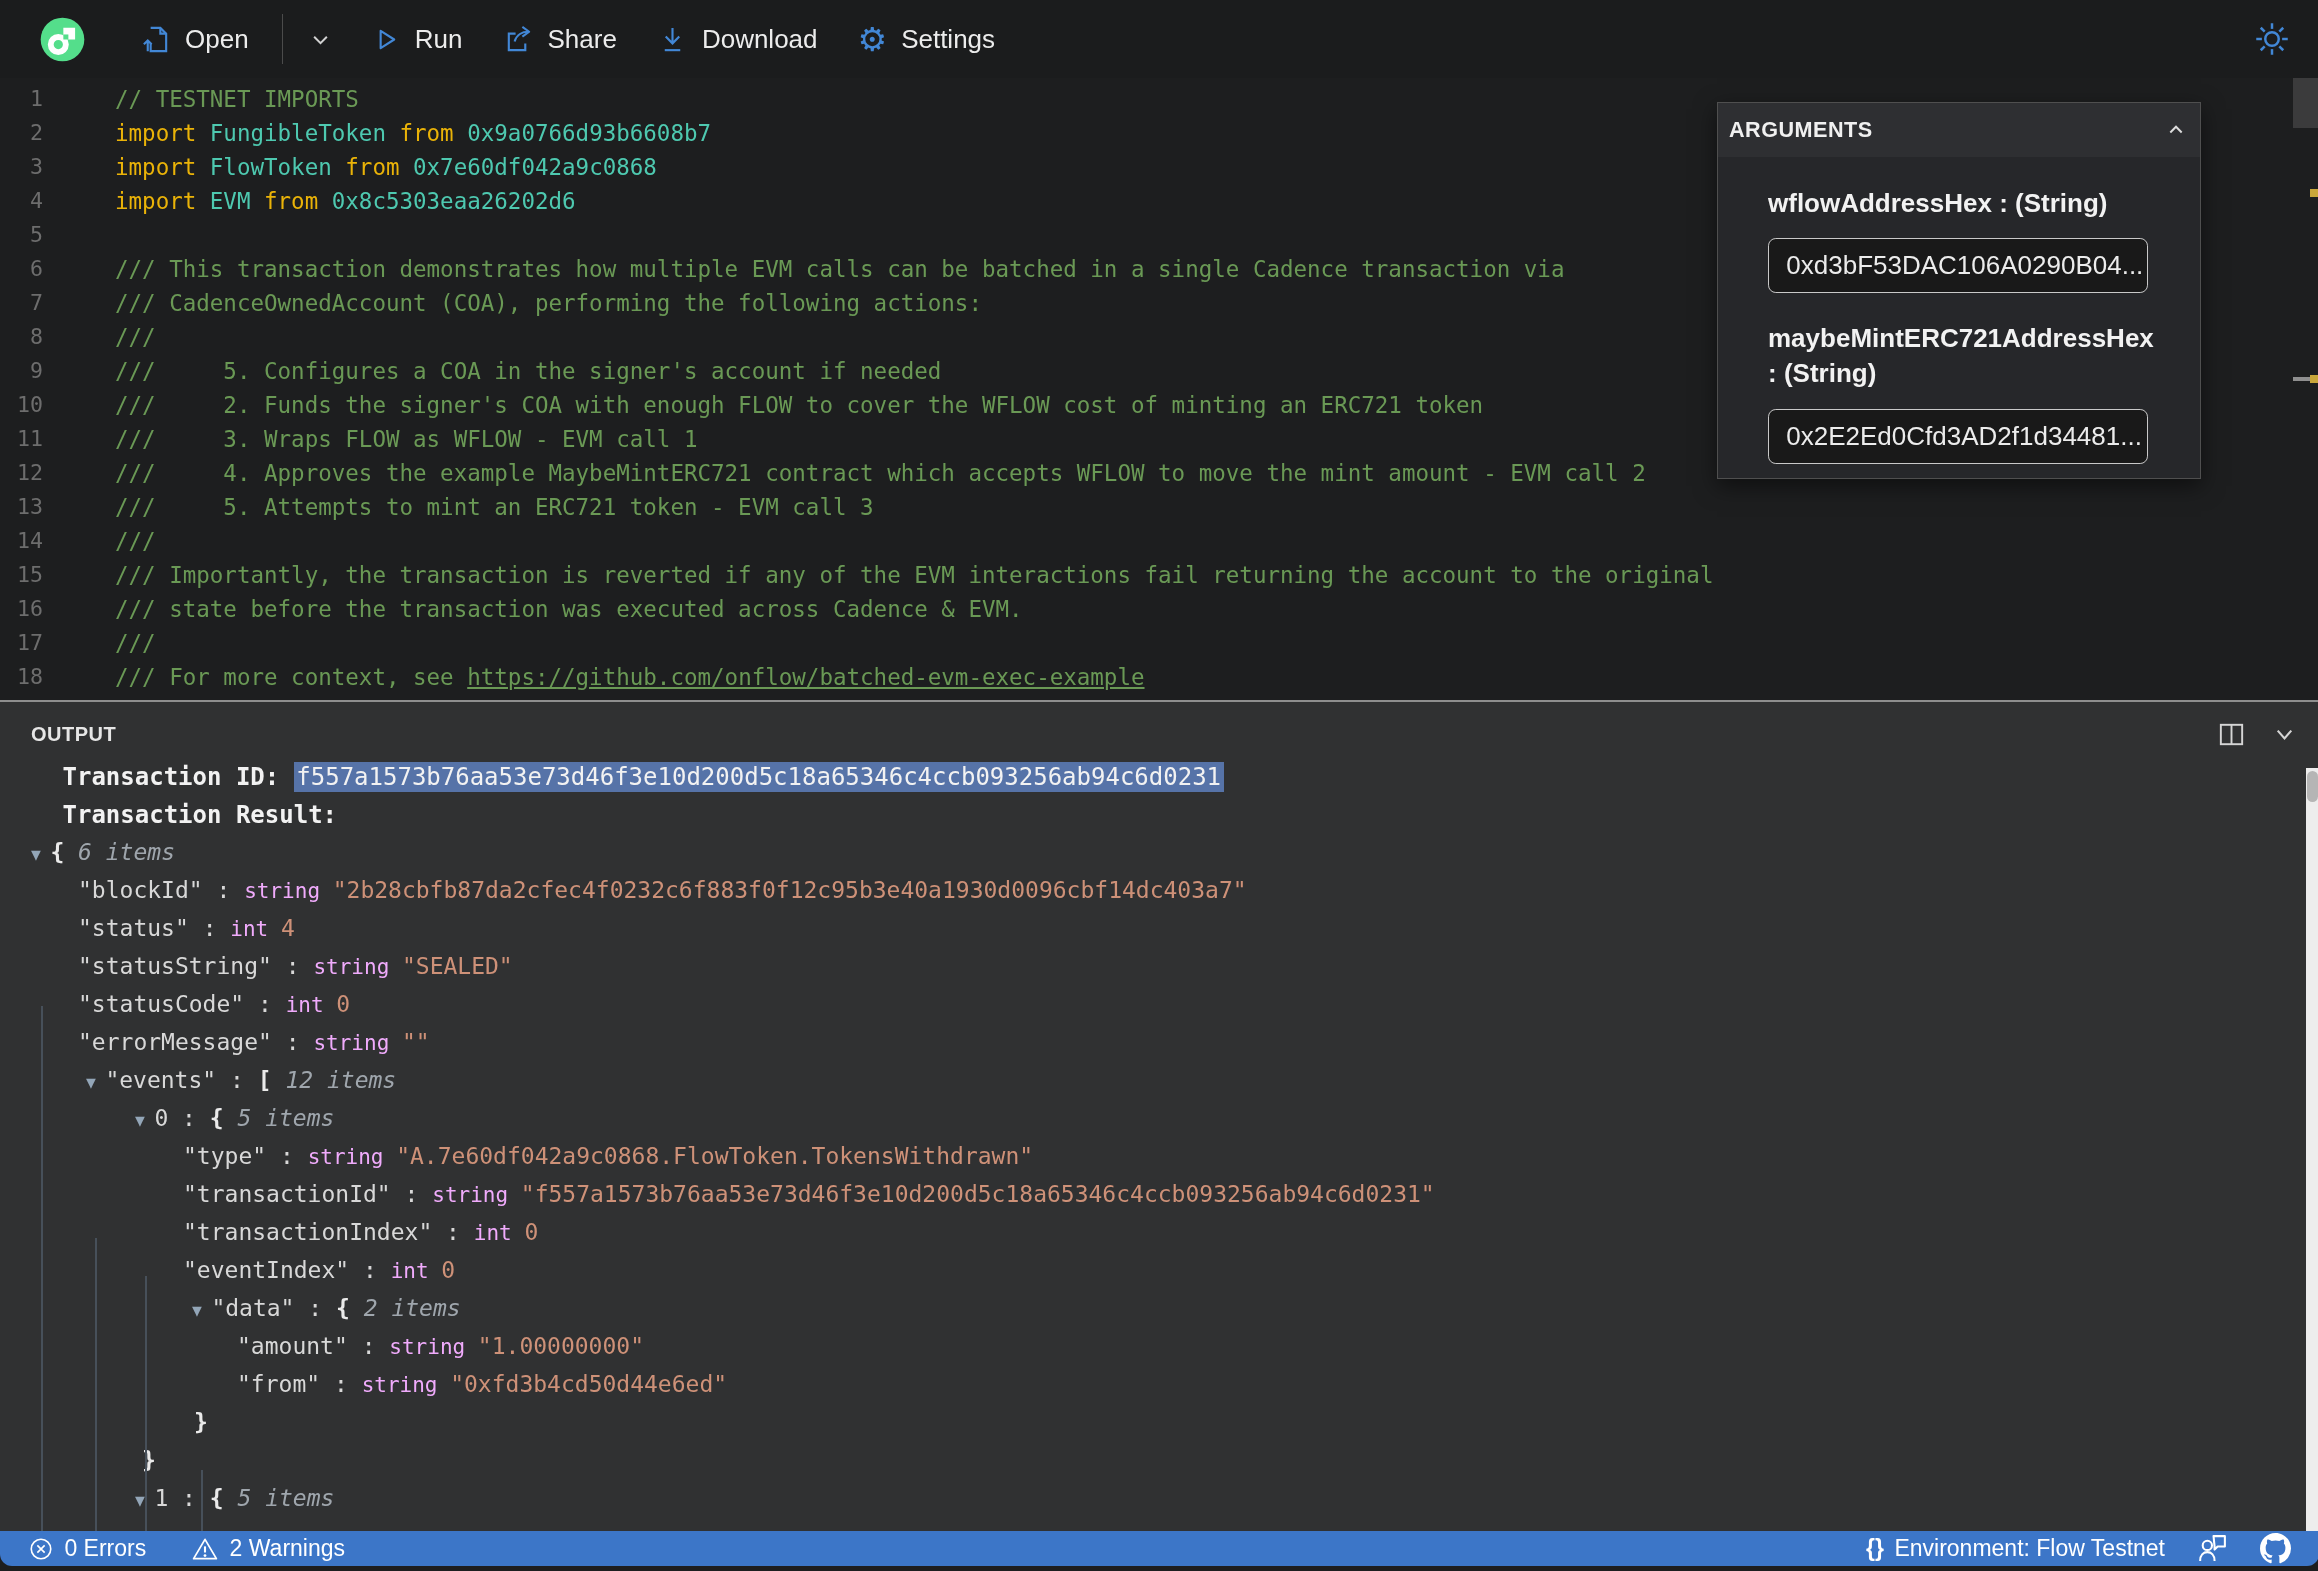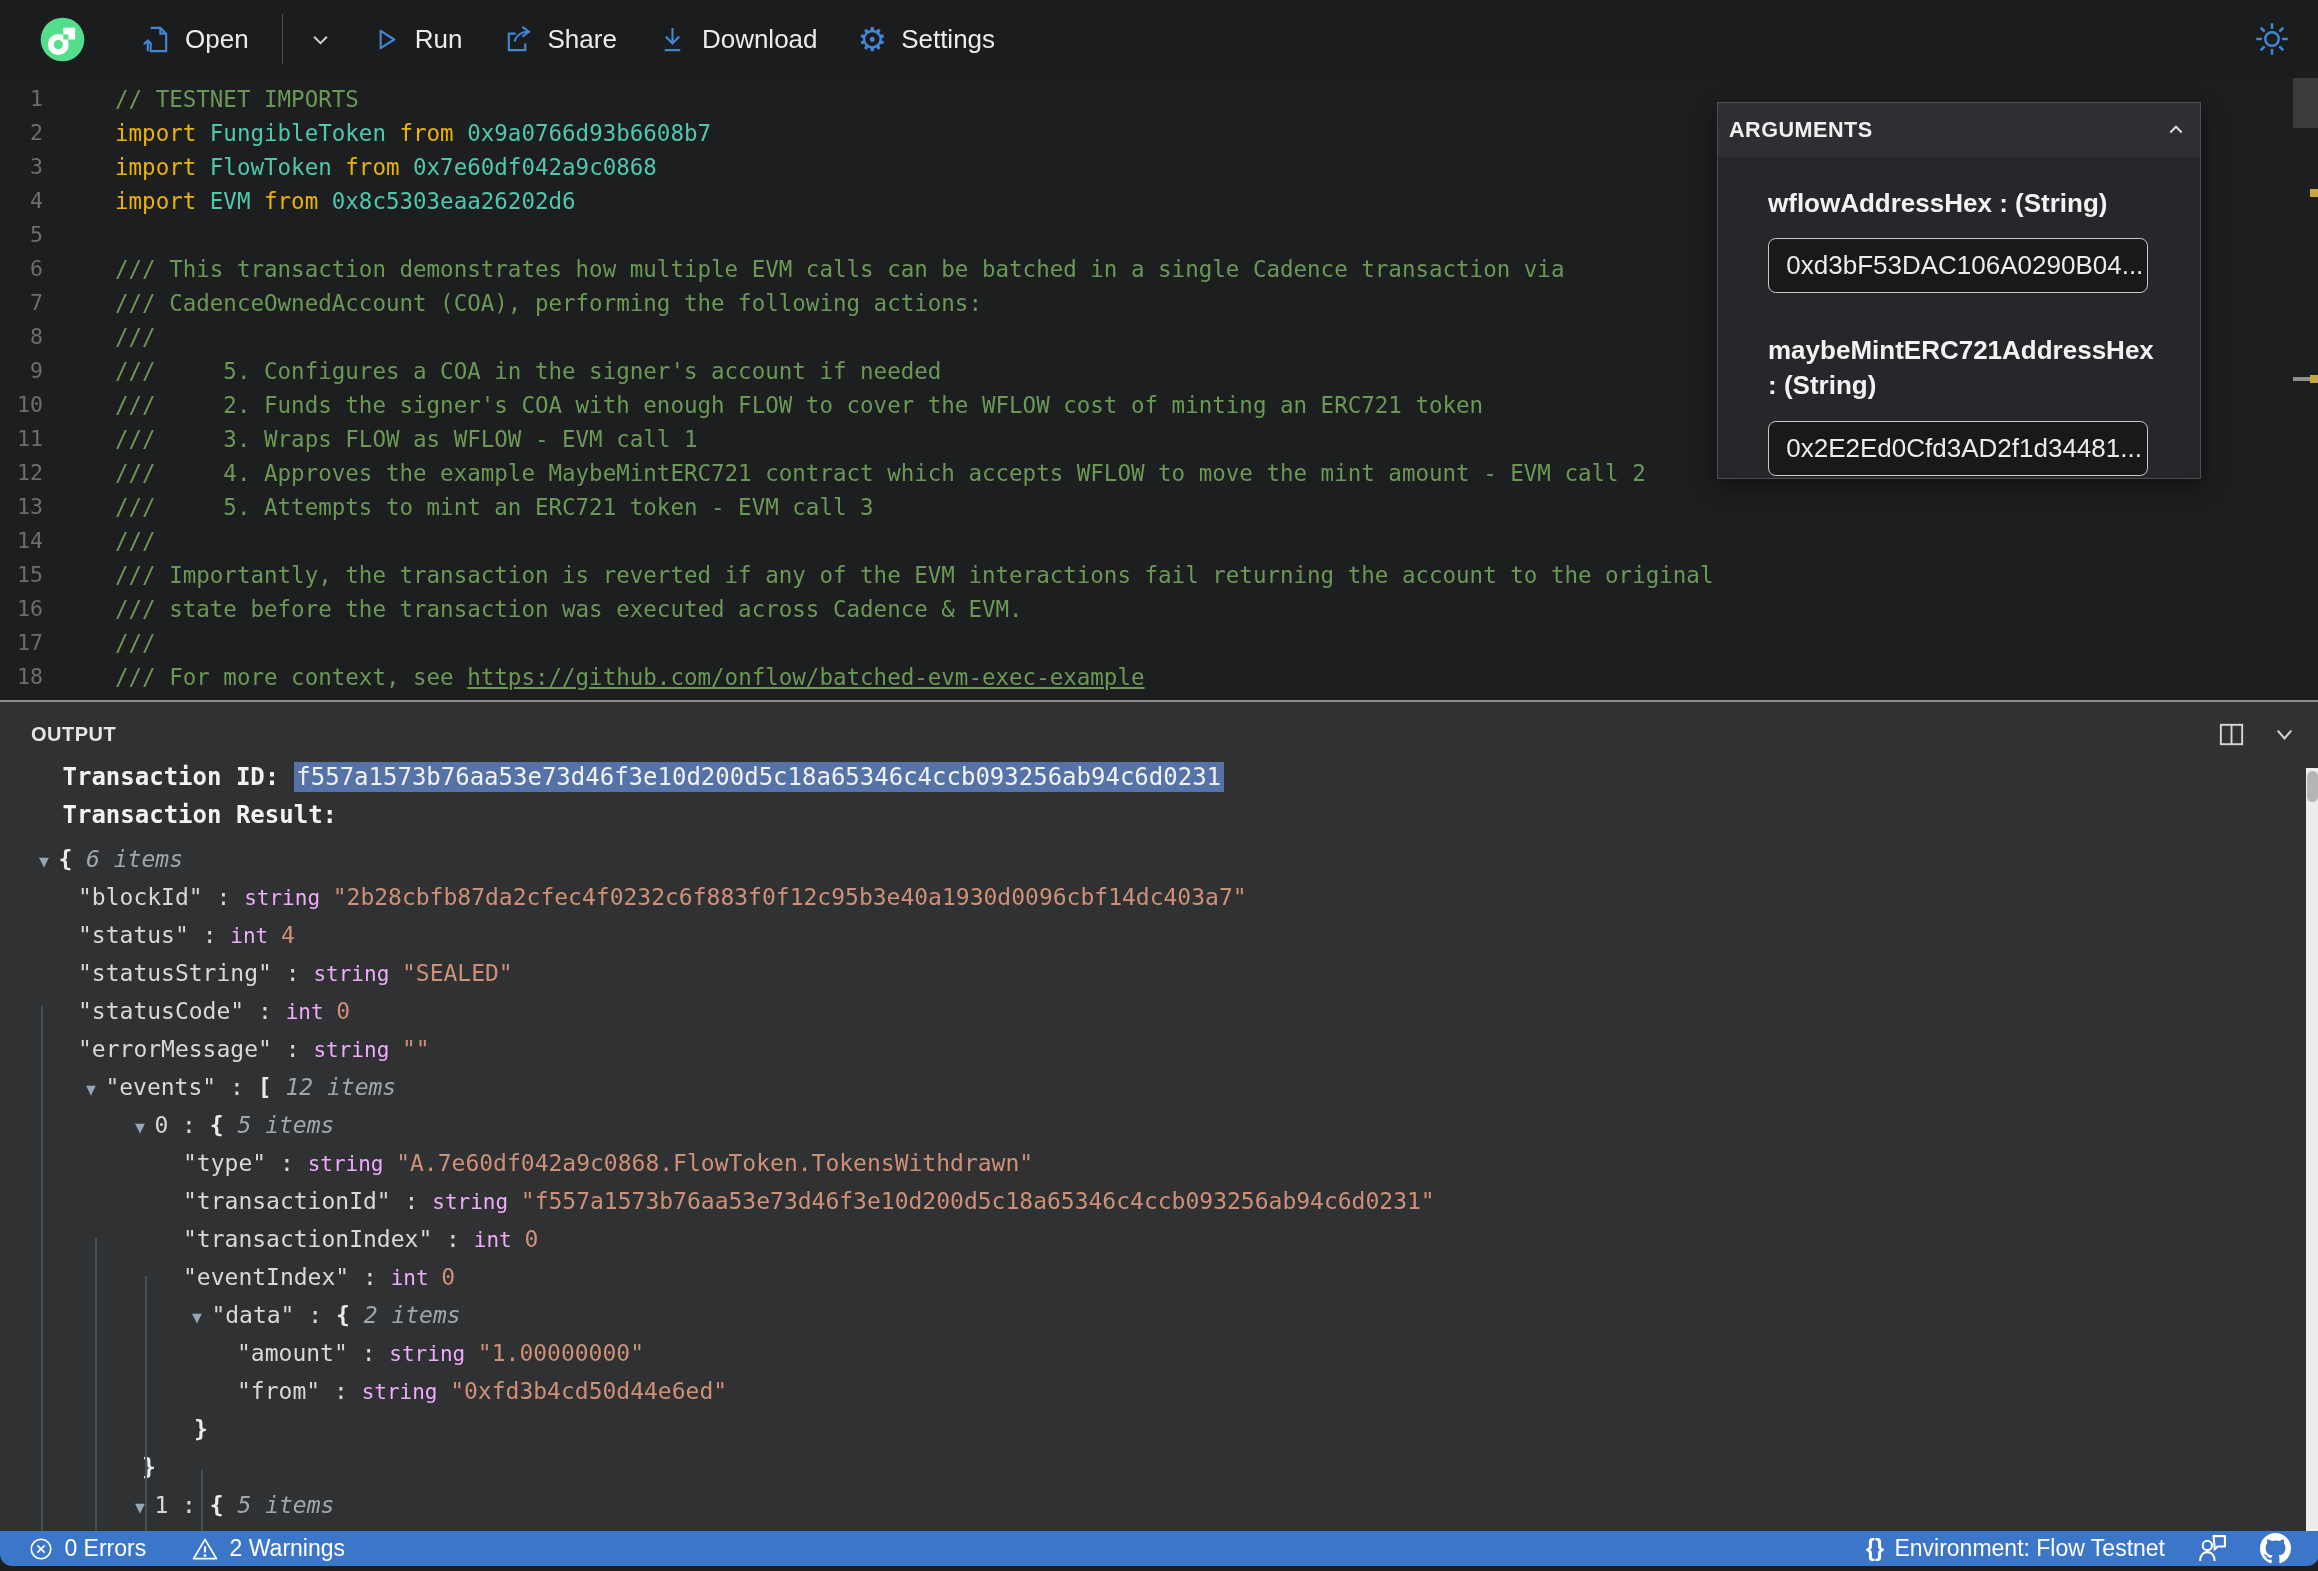--- a/index.html
+++ b/index.html
@@ -36,21 +36,21 @@
 
   
   .args{position:absolute;left:1717px;top:102px;width:484px;height:377px;background:#26272a;
         border:0.9px solid #4f4f4f;box-shadow:0 7px 21px rgba(0,0,0,.5);box-sizing:border-box;}
   .args-h{height:54px;background:#2e2f32;display:flex;align-items:center;justify-content:space-between;
           padding:0 11px;color:#f0f0f0;font-size:21.6px;font-weight:bold;letter-spacing:0.5px;}
   .args-b{padding:29px 50px 0 50px;}
   .arg-label{color:#f2f2f2;font-size:26px;font-weight:600;line-height:35px;margin-bottom:17.3px;width:391px;}
   .arg-input{width:380px;height:55px;line-height:52px;background:#191919;border:1.7px solid #c9c9c9;
              border-radius:7.8px;color:#ececec;font-size:26px;padding-left:17.3px;box-sizing:border-box;
-             margin-bottom:40px;white-space:nowrap;overflow:hidden;cursor:text;}
+             margin-bottom:28px;white-space:nowrap;overflow:hidden;cursor:text;}
 
   
   .output{position:absolute;top:700px;left:0;width:2319px;height:832px;background:#303132;
           border-top:2.6px solid #8e8e8e;box-sizing:border-box;overflow:hidden;}
   .out-title{position:absolute;top:21px;left:31px;font-size:20px;font-weight:bold;color:#e6e6e6;
              letter-spacing:0.5px;}
   .out-icons{position:absolute;top:17.3px;right:19px;display:flex;gap:22.5px;align-items:center;}
   .txrow{position:absolute;left:28.5px;font-family:"DejaVu Sans Mono",monospace;font-size:24px;
          font-weight:bold;color:#f2f2f2;white-space:pre;margin-left:34px;}
   .sel{background:#5673a8;font-weight:normal;padding:0.9px 2.6px;}
@@ -204,21 +204,21 @@
       </svg>
       <svg width="31" height="31" viewBox="0 0 32 32">
         <path d="M9 12 l7 8 7-8" fill="none" stroke="#d5d5d5" stroke-width="2.2"></path>
       </svg>
     </div>
 
     <div class="txrow" style="top:61px;"><span>Transaction ID: </span><span class="sel">f557a1573b76aa53e73d46f3e10d200d5c18a65346c4ccb093256ab94c6d0231</span></div>
     <div class="txrow" style="top:99px;">Transaction Result:</div>
 
     <div id="orows">
-        <div class="or" style="padding-left: 39px; margin-top: 7px;"><span class="o-arr">▼</span><span class="o-b">{ </span><span class="o-i">6 items</span></div>
+        <div class="or" style="padding-left: 31px;"><span class="o-arr">▼</span><span class="o-b">{ </span><span class="o-i">6 items</span></div>
         <div class="or" style="padding-left: 78px;"><span class="o-k">"blockId"</span><span class="o-p"> : </span><span class="o-g">string </span><span class="o-s">"2b28cbfb87da2cfec4f0232c6f883f0f12c95b3e40a1930d0096cbf14dc403a7"</span></div>
         <div class="or" style="padding-left: 78px;"><span class="o-k">"status"</span><span class="o-p"> : </span><span class="o-g">int </span><span class="o-n">4</span></div>
         <div class="or" style="padding-left: 78px;"><span class="o-k">"statusString"</span><span class="o-p"> : </span><span class="o-g">string </span><span class="o-s">"SEALED"</span></div>
         <div class="or" style="padding-left: 78px;"><span class="o-k">"statusCode"</span><span class="o-p"> : </span><span class="o-g">int </span><span class="o-n">0</span></div>
         <div class="or" style="padding-left: 78px;"><span class="o-k">"errorMessage"</span><span class="o-p"> : </span><span class="o-g">string </span><span class="o-s">""</span></div>
         <div class="or" style="padding-left: 86px;"><span class="o-arr">▼</span><span class="o-k">"events"</span><span class="o-p"> : </span><span class="o-b">[ </span><span class="o-i">12 items</span></div>
         <div class="or" style="padding-left: 135px;"><span class="o-arr">▼</span><span class="o-x">0</span><span class="o-p"> : </span><span class="o-b">{ </span><span class="o-i">5 items</span></div>
         <div class="or" style="padding-left: 183px;"><span class="o-k">"type"</span><span class="o-p"> : </span><span class="o-g">string </span><span class="o-s">"A.7e60df042a9c0868.FlowToken.TokensWithdrawn"</span></div>
         <div class="or" style="padding-left: 183px;"><span class="o-k">"transactionId"</span><span class="o-p"> : </span><span class="o-g">string </span><span class="o-s">"f557a1573b76aa53e73d46f3e10d200d5c18a65346c4ccb093256ab94c6d0231"</span></div>
         <div class="or" style="padding-left: 183px;"><span class="o-k">"transactionIndex"</span><span class="o-p"> : </span><span class="o-g">int </span><span class="o-n">0</span></div>

